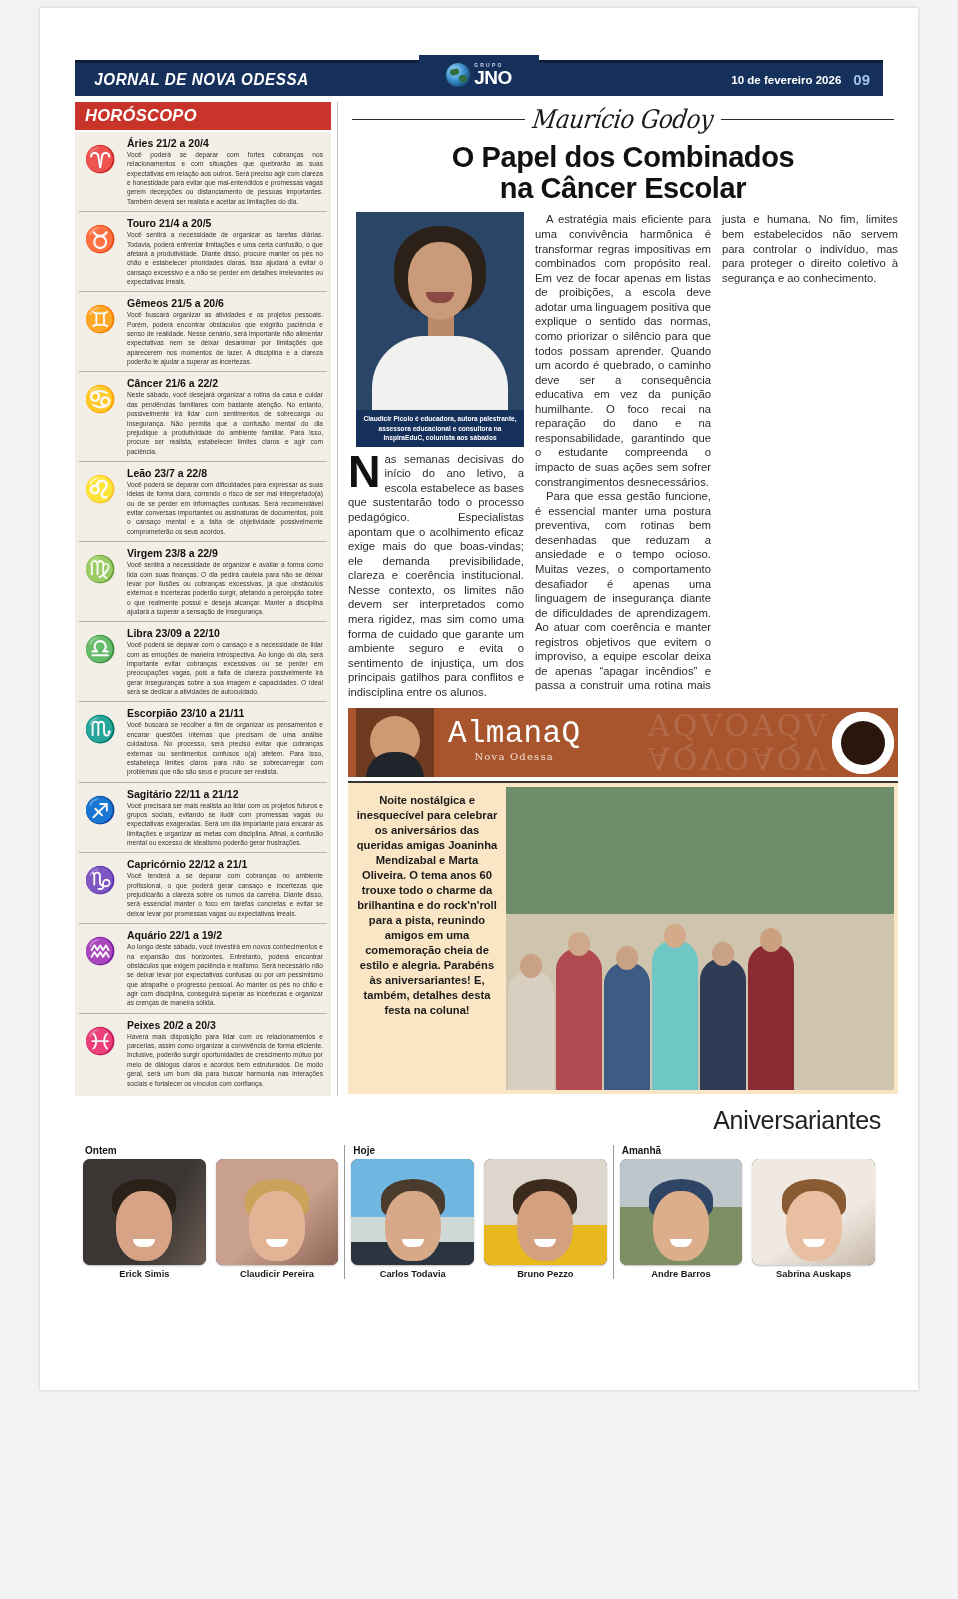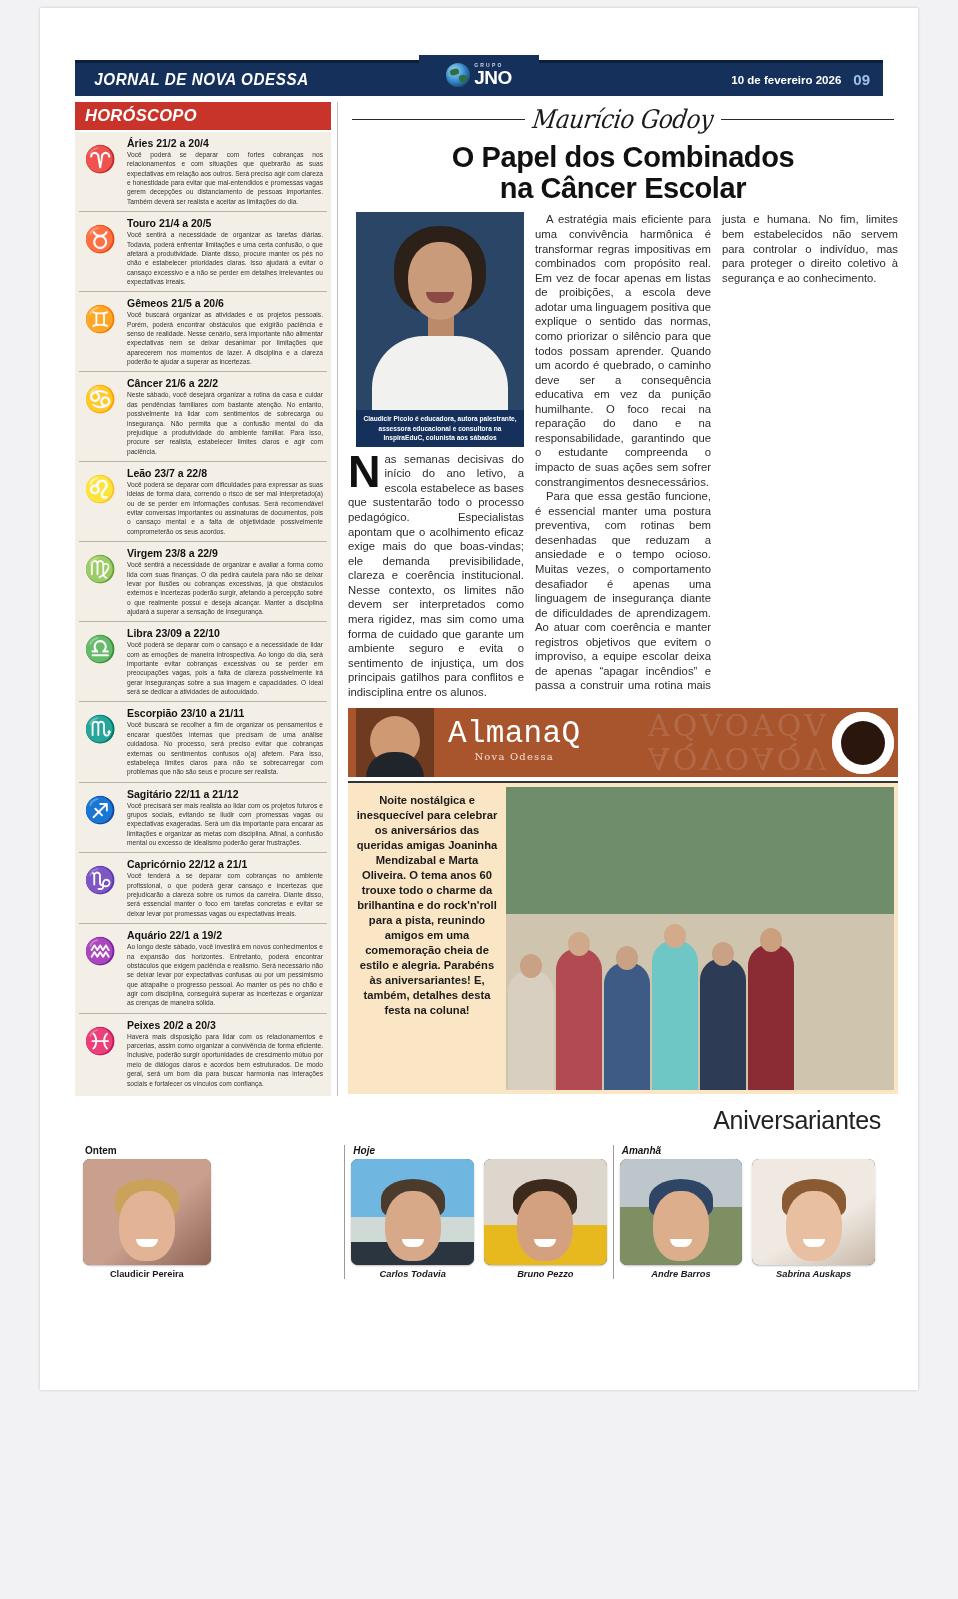--- a/index.html
+++ b/index.html
@@ -251,21 +251,21 @@
 
   
   .birthdays { margin-top:12px; padding:0 2px; }
   .bd-title-row { display:flex; align-items:flex-end; gap:4px;flex-direction:column; }
   .bd-title {
     font-size:25px; color:#222; letter-spacing:-.3px; line-height:1;
   }
   .bd-title-rule { flex:1; height:1px; background:#444; margin-bottom:4px; }
   .bd-groups { display:flex; margin-top:4px; }
   .bd-group { flex:1; padding:0 6px; }
-  .bd-group + .bd-group { border-left:1px solid #9a9a9a;font-style:italic; }
+  .bd-group + .bd-group { border-left:1px solid #9a9a9a; }
   .bd-group h5 {
     margin:0 0 3px 2px; font-size:10px; font-weight:bold; color:#151515;
   }
   .bd-cards { display:flex; gap:10px; }
   .bd-card { width:50%; }
   .bd-photo {
     width:100%; height:106px; border-radius:7px; overflow:hidden;
     position:relative; background:#4a4a4a;
     box-shadow:0 1px 2px rgba(0,0,0,.25);
   }
@@ -486,20 +486,29 @@
       <div class="bd-title">Aniversariantes</div>
       <div class="bd-title-rule"></div>
     </div>
     <div class="bd-groups">
 
       <div class="bd-group">
         <h5>Ontem</h5>
         <div class="bd-cards">
           <div class="bd-card">
             <div class="bd-photo">
+              <div class="bg" style="background:linear-gradient(120deg,#3b3633 0 60%,#6a5a52 100%);"></div>
+              <div class="hair2" style="background:#2c2118;"></div>
+              <div class="head" style="background:#d6a386;"></div>
+              <div class="mouth"></div>
+            </div>
+            <div class="bd-name">Erick Simis</div>
+          </div>
+          <div class="bd-card">
+            <div class="bd-photo">
               <div class="bg" style="background:linear-gradient(140deg,#c9a08e 0 55%,#8d6355 100%);"></div>
               <div class="hair2" style="background:#caa259;"></div>
               <div class="head" style="background:#e2b495;"></div>
               <div class="mouth"></div>
             </div>
             <div class="bd-name">Claudicir Pereira</div>
           </div>
         </div>
       </div>
 

